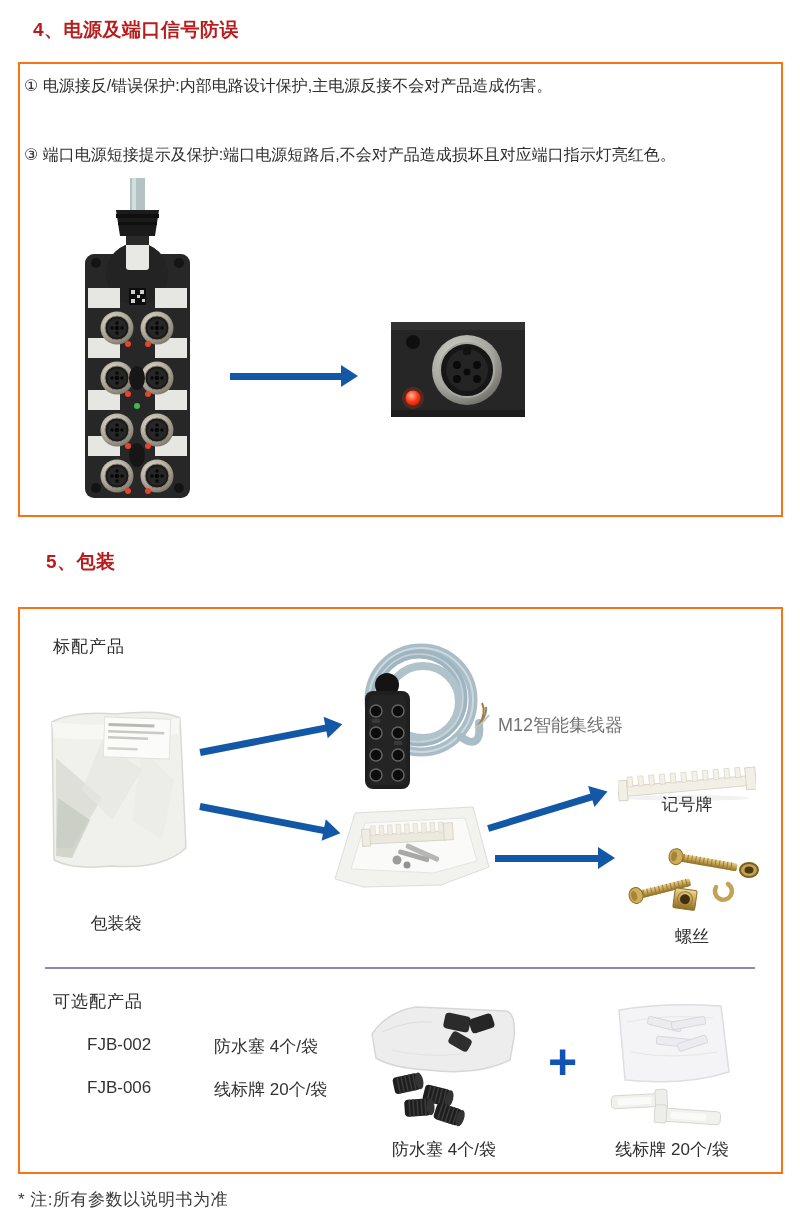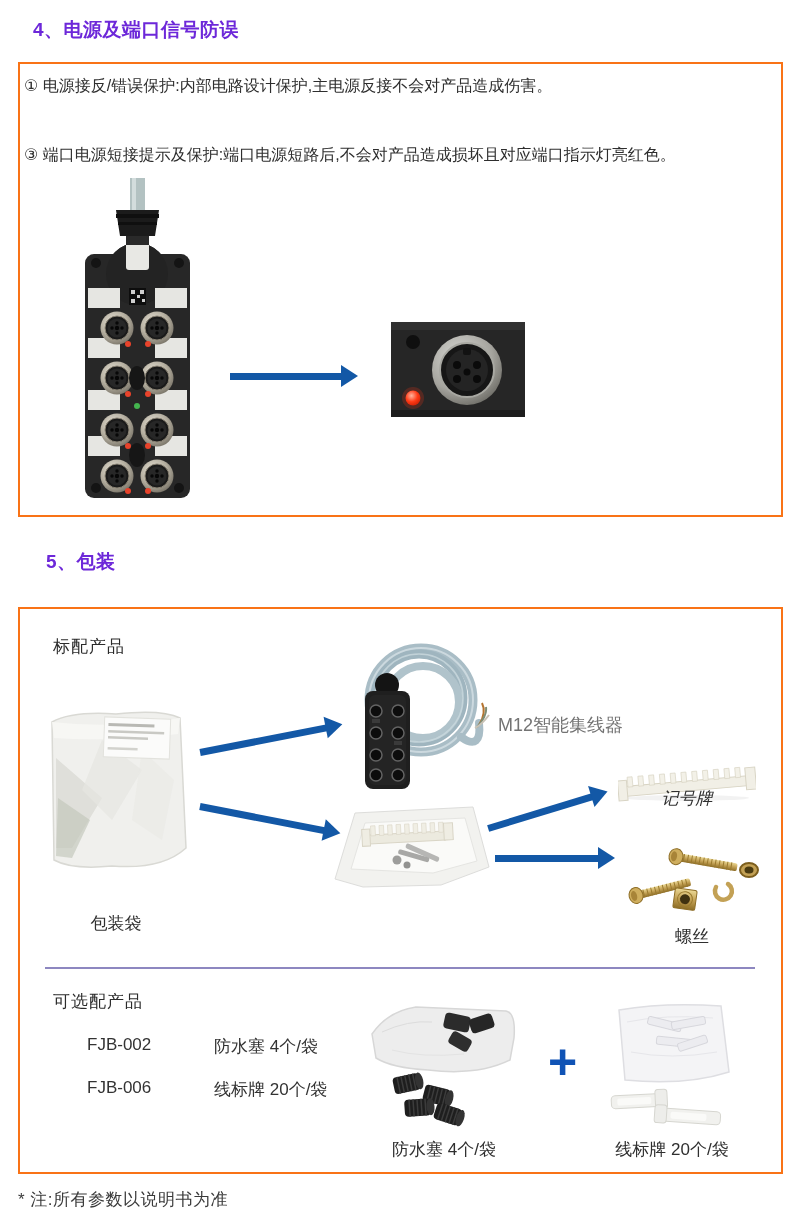--- a/index.html
+++ b/index.html
@@ -1,21 +1,21 @@
 <!DOCTYPE html>
 <html><head>
 <meta charset="utf-8">
 <style>
   * { margin:0; padding:0; box-sizing:border-box; }
   html,body { background:#ffffff; }
   body {
     width:800px; height:1226px; position:relative; overflow:hidden;
     font-family:"Liberation Sans","DejaVu Sans",sans-serif; color:#2e2e2e;
   }
-  .sec-title { position:absolute; font-size:19px; font-weight:bold; color:#6d28d9; letter-spacing:.5px; }
+  .sec-title { position:absolute; font-size:19px; font-weight:bold; color:#b91c1c; letter-spacing:.5px; }
   #title4 { left:33px; top:17px; }
   #title5 { left:46px; top:549px; }
   .box { position:absolute; border:2px solid #f97316; background:#fff; }
   #box4 { left:18px; top:62px; width:765px; height:455px; }
   #box5 { left:18px; top:607px; width:765px; height:567px; }
   .point { position:absolute; left:4px; width:740px; font-size:16px; color:#2e2e2e; white-space:nowrap; }
   #pt1 { top:12px; } #pt2 { top:47px; } #pt3 { top:81px; }
   .ph { position:absolute; }
   
   .arrow { position:absolute; height:22px; transform-origin:left center; }
@@ -262,21 +262,21 @@
       <rect x="64" y="7" width="5" height="10" fill="#f3f1e8" stroke="#d8d4c4" stroke-width="0.7"></rect>
       <rect x="74.8" y="7" width="5" height="10" fill="#f3f1e8" stroke="#d8d4c4" stroke-width="0.7"></rect>
       <rect x="85.6" y="7" width="5" height="10" fill="#f3f1e8" stroke="#d8d4c4" stroke-width="0.7"></rect>
       <rect x="96.4" y="7" width="5" height="10" fill="#f3f1e8" stroke="#d8d4c4" stroke-width="0.7"></rect>
       <rect x="107.2" y="7" width="5" height="10" fill="#f3f1e8" stroke="#d8d4c4" stroke-width="0.7"></rect>
       <rect x="118" y="7" width="5" height="10" fill="#f3f1e8" stroke="#d8d4c4" stroke-width="0.7"></rect>
       <rect x="0" y="10" width="9" height="20" fill="#f1efe6" stroke="#d8d4c4"></rect>
       <rect x="128" y="8" width="10" height="22" fill="#f1efe6" stroke="#d8d4c4"></rect>
     </g>
   </svg>
-  <div class="cap" style="left:598px;top:178px;width:138px;font-style:italic;">记号牌</div>
+  <div class="cap" style="left:598px;top:184px;width:138px;">记号牌</div>
 
   <svg class="ph" style="left:598px;top:234px;" width="148" height="78" viewBox="0 0 148 78">
     <defs>
       <linearGradient id="brass" x1="0" y1="0" x2="0" y2="1">
         <stop offset="0" stop-color="#ecd996"></stop>
           <stop offset="0.5" stop-color="#c3a155"></stop>
           <stop offset="1" stop-color="#8d6d26"></stop>
       </linearGradient>
     </defs>
     <g transform="rotate(10 60 14)">

